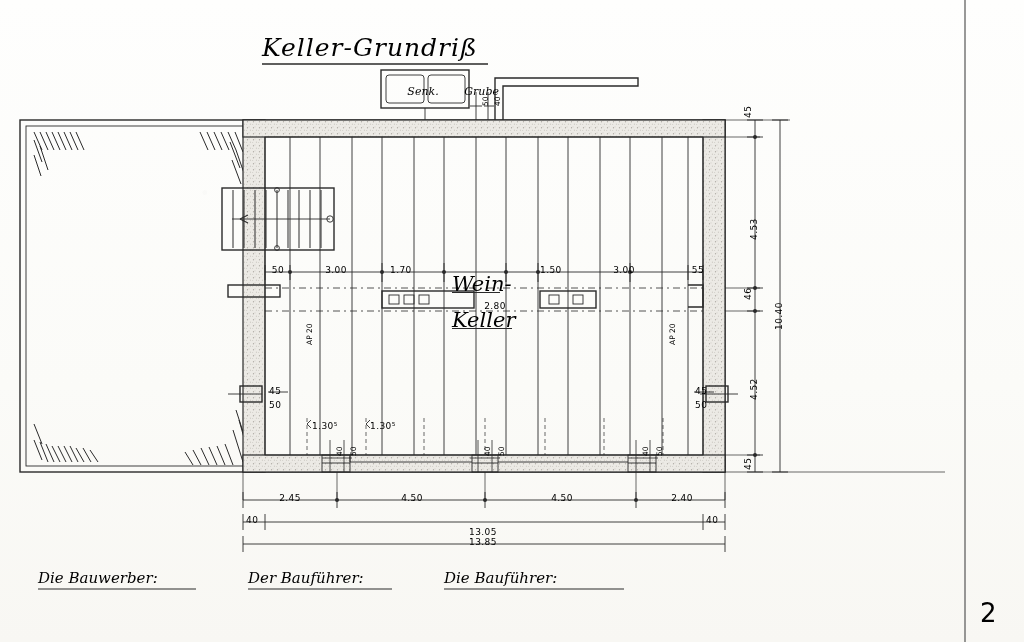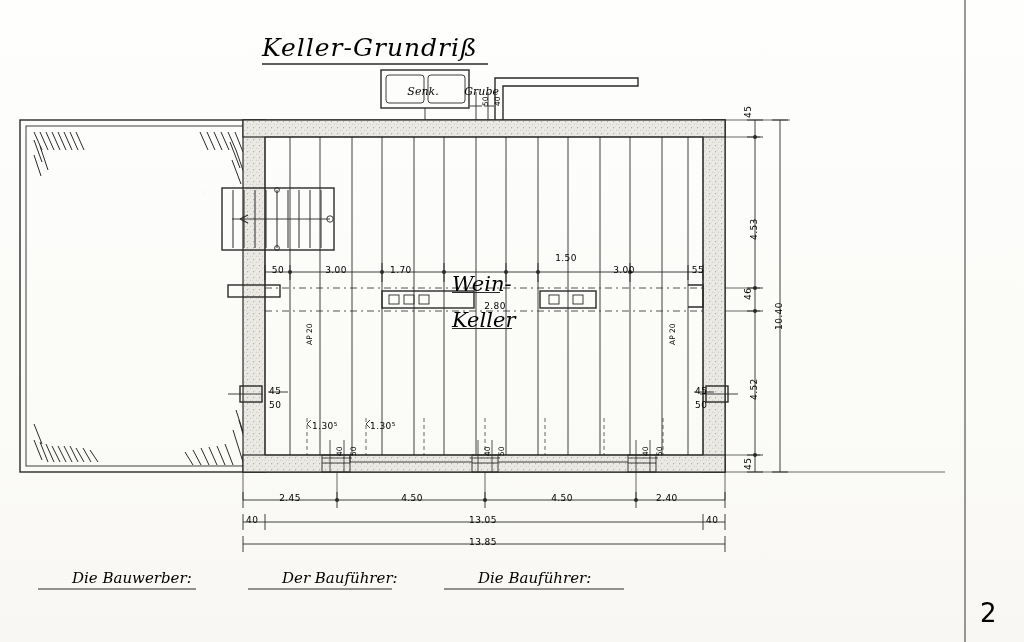--- a/index.html
+++ b/index.html
@@ -40,21 +40,20 @@
     font-size:7.5px;
   }
   .title{
     font-size:25px;
     font-style:italic;
     letter-spacing:1px;
   }
   .sig{
     font-size:15px;
     font-style:italic;
-    margin-left:34px;
   }
   .roomlabel{
     font-size:21px;
     font-style:italic;
   }
   .boxlabel{
     font-size:11px;
     font-style:italic;
   }
   .pageno{
@@ -404,39 +403,39 @@
   <div style="position:absolute;left:452px;top:328px;width:60px;border-bottom:1.2px solid #2a2a2a;"></div>
 
   <div style="position:absolute;left:266px;top:258px;width:24px;text-align:center;">
     <span class="num">50</span></div>
   <div style="position:absolute;left:308px;top:258px;width:56px;text-align:center;">
     <span class="num">3.00</span></div>
   <div style="position:absolute;left:390px;top:258px;width:50px;text-align:left;">
     <span class="num">1.70</span></div>
   <div style="position:absolute;left:472px;top:254px;width:46px;text-align:center;margin-top:40px;">
     <span class="num">2.80</span></div>
-  <div style="position:absolute;left:540px;top:246px;width:52px;text-align:center;">
+  <div style="position:absolute;left:540px;top:258px;width:52px;text-align:left;">
     <span class="num">1.50</span></div>
   <div style="position:absolute;left:596px;top:258px;width:56px;text-align:center;">
     <span class="num">3.00</span></div>
   <div style="position:absolute;left:686px;top:258px;width:24px;text-align:center;">
     <span class="num">55</span></div>
 
   <div style="position:absolute;left:262px;top:486px;width:56px;text-align:center;">
     <span class="num">2.45</span></div>
   <div style="position:absolute;left:384px;top:486px;width:56px;text-align:center;">
     <span class="num">4.50</span></div>
   <div style="position:absolute;left:534px;top:486px;width:56px;text-align:center;">
     <span class="num">4.50</span></div>
-  <div style="position:absolute;left:656px;top:486px;width:52px;text-align:left;">
+  <div style="position:absolute;left:656px;top:486px;width:52px;text-align:center;">
     <span class="num">2.40</span></div>
 
   <div style="position:absolute;left:246px;top:508px;">
     <span class="num">40</span></div>
-  <div style="position:absolute;left:448px;top:508px;width:70px;text-align:center;">
+  <div style="position:absolute;left:448px;top:520px;width:70px;text-align:center;">
     <span class="num">13.05</span></div>
   <div style="position:absolute;left:706px;top:508px;">
     <span class="num">40</span></div>
 
   <div style="position:absolute;left:448px;top:530px;width:70px;text-align:center;">
     <span class="num">13.85</span></div>
 
   <div style="position:absolute;left:736px;top:118px;transform:rotate(-90deg);transform-origin:left top;">
     <span class="num">45</span></div>
   <div style="position:absolute;left:742px;top:240px;transform:rotate(-90deg);transform-origin:left top;">

